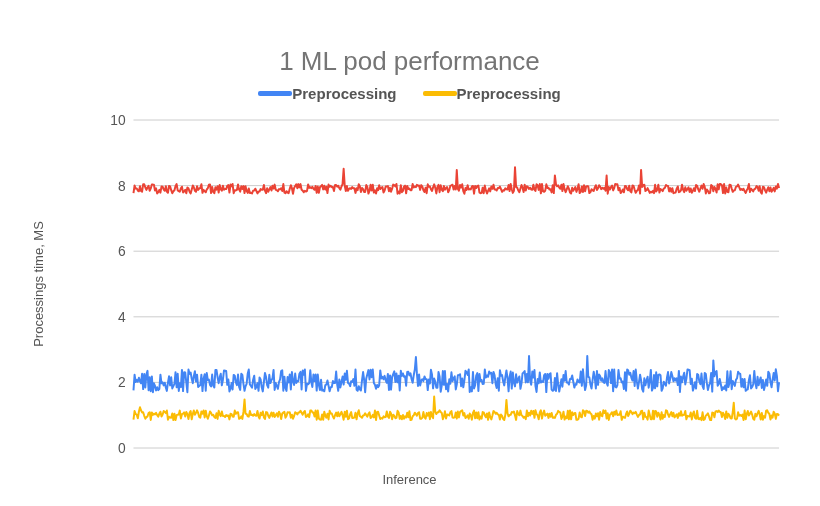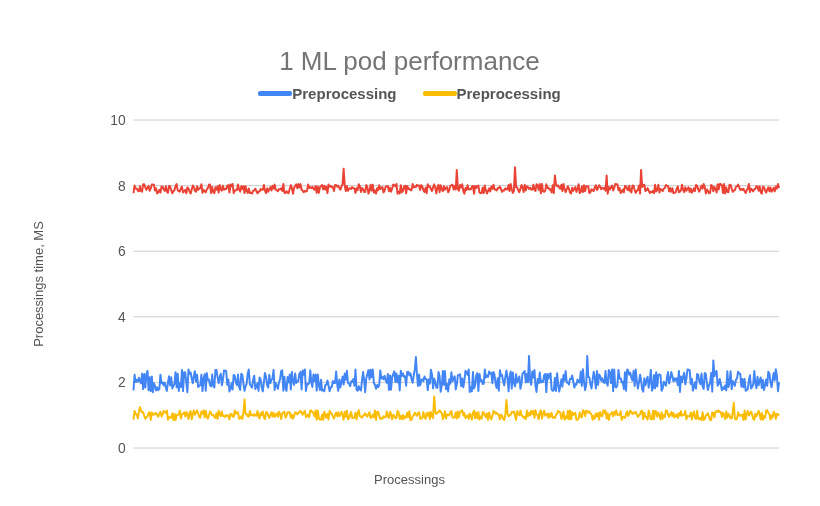--- a/index.html
+++ b/index.html
@@ -109,14 +109,14 @@
         <text class="axis-text" x="32" y="142.20000000000002" text-anchor="end">6</text>
         <line class="gridline" x1="40" x2="694" y1="71.59999999999997" y2="71.59999999999997"></line>
         <text class="axis-text" x="32" y="76.59999999999997" text-anchor="end">8</text>
         <line class="gridline" x1="40" x2="694" y1="6" y2="6"></line>
         <text class="axis-text" x="32" y="11" text-anchor="end">10</text>
         <path class="series" d="M40.0 276.4 L41.1 260.7 L42.2 268.1 L43.3 265.9 L44.4 267.6 L45.5 263.7 L46.6 267.4 L47.6 269.3 L48.7 259.8 L49.8 275.1 L50.9 260.0 L52.0 273.5 L53.1 260.4 L54.2 256.9 L55.3 276.3 L56.4 263.3 L57.5 277.2 L58.6 262.4 L59.7 278.2 L60.7 269.3 L61.8 271.9 L62.9 276.4 L64.0 273.3 L65.1 276.1 L66.2 275.0 L67.3 260.7 L68.4 269.3 L69.5 268.4 L70.6 271.4 L71.7 268.7 L72.8 273.7 L73.8 276.9 L74.9 268.6 L76.0 262.3 L77.1 271.4 L78.2 263.3 L79.3 274.4 L80.4 272.1 L81.5 269.9 L82.6 258.2 L83.7 273.3 L84.8 259.8 L85.9 276.9 L86.9 269.2 L88.0 273.1 L89.1 255.9 L90.2 277.1 L91.3 258.2 L92.4 258.4 L93.5 268.3 L94.6 278.2 L95.7 255.6 L96.8 259.9 L97.9 258.5 L99.0 264.8 L100.1 269.2 L101.1 262.2 L102.2 257.2 L103.3 267.5 L104.4 260.7 L105.5 273.0 L106.6 272.1 L107.7 271.1 L108.8 260.7 L109.9 277.1 L111.0 264.8 L112.1 260.3 L113.2 276.8 L114.2 259.0 L115.3 266.1 L116.4 265.6 L117.5 270.9 L118.6 272.4 L119.7 260.6 L120.8 271.7 L121.9 273.4 L123.0 256.0 L124.1 255.9 L125.2 263.4 L126.3 269.2 L127.3 263.4 L128.4 259.7 L129.5 271.3 L130.6 265.7 L131.7 256.4 L132.8 256.7 L133.9 257.0 L135.0 270.8 L136.1 265.5 L137.2 277.5 L138.3 274.3 L139.4 269.1 L140.4 275.5 L141.5 260.9 L142.6 261.7 L143.7 268.3 L144.8 271.1 L145.9 260.5 L147.0 273.0 L148.1 275.9 L149.2 259.8 L150.3 260.9 L151.4 269.8 L152.5 276.8 L153.5 272.3 L154.6 269.8 L155.7 259.8 L156.8 255.5 L157.9 270.4 L159.0 272.0 L160.1 273.6 L161.2 265.7 L162.3 261.7 L163.4 274.9 L164.5 272.9 L165.6 269.1 L166.7 276.8 L167.7 263.4 L168.8 265.5 L169.9 273.3 L171.0 277.4 L172.1 268.1 L173.2 258.9 L174.3 263.1 L175.4 271.2 L176.5 273.6 L177.6 260.8 L178.7 269.1 L179.8 265.9 L180.8 264.7 L181.9 255.9 L183.0 275.9 L184.1 269.1 L185.2 271.9 L186.3 274.8 L187.4 268.2 L188.5 265.4 L189.6 257.0 L190.7 256.3 L191.8 276.7 L192.9 262.7 L193.9 273.6 L195.0 276.9 L196.1 263.1 L197.2 268.4 L198.3 260.4 L199.4 275.4 L200.5 258.0 L201.6 267.3 L202.7 271.0 L203.8 259.5 L204.9 269.0 L206.0 267.1 L207.0 267.2 L208.1 259.7 L209.2 257.9 L210.3 275.4 L211.4 256.6 L212.5 260.7 L213.6 255.4 L214.7 276.9 L215.8 269.7 L216.9 270.3 L218.0 269.0 L219.1 256.3 L220.2 268.4 L221.2 273.0 L222.3 260.5 L223.4 267.1 L224.5 260.4 L225.6 276.6 L226.7 260.5 L227.8 271.1 L228.9 276.1 L230.0 265.8 L231.1 276.6 L232.2 276.0 L233.3 277.3 L234.3 271.1 L235.4 270.6 L236.5 266.4 L237.6 271.8 L238.7 277.3 L239.8 273.2 L240.9 273.0 L242.0 267.1 L243.1 269.0 L244.2 268.9 L245.3 257.5 L246.4 270.9 L247.4 276.8 L248.5 265.5 L249.6 273.4 L250.7 268.0 L251.8 262.6 L252.9 270.6 L254.0 259.6 L255.1 265.8 L256.2 256.8 L257.3 268.9 L258.4 269.6 L259.5 272.2 L260.5 267.2 L261.6 268.0 L262.7 265.1 L263.8 271.8 L264.9 255.5 L266.0 275.7 L267.1 276.8 L268.2 272.2 L269.3 275.3 L270.4 276.5 L271.5 266.4 L272.6 258.1 L273.6 265.3 L274.7 278.2 L275.8 264.4 L276.9 260.3 L278.0 256.1 L279.1 265.5 L280.2 255.7 L281.3 263.2 L282.4 255.5 L283.5 268.9 L284.6 270.8 L285.7 274.7 L286.8 271.0 L287.8 273.1 L288.9 271.4 L290.0 256.4 L291.1 264.4 L292.2 262.9 L293.3 265.3 L294.4 261.9 L295.5 266.3 L296.6 268.8 L297.7 259.9 L298.8 276.0 L299.9 261.4 L300.9 275.6 L302.0 263.1 L303.1 260.2 L304.2 257.4 L305.3 268.0 L306.4 259.5 L307.5 268.3 L308.6 261.8 L309.7 276.5 L310.8 256.7 L311.9 261.9 L313.0 259.5 L314.0 262.8 L315.1 262.4 L316.2 271.7 L317.3 258.0 L318.4 257.7 L319.5 261.4 L320.6 259.3 L321.7 265.0 L322.8 268.8 L323.9 261.2 L325.0 255.5 L326.1 243.0 L327.1 259.4 L328.2 272.0 L329.3 260.4 L330.4 271.4 L331.5 266.7 L332.6 265.2 L333.7 267.1 L334.8 262.5 L335.9 265.1 L337.0 265.2 L338.1 276.1 L339.2 265.4 L340.3 269.5 L341.3 255.7 L342.4 260.5 L343.5 274.3 L344.6 264.5 L345.7 267.6 L346.8 273.8 L347.9 273.8 L349.0 257.9 L350.1 262.4 L351.2 277.8 L352.3 271.6 L353.4 257.1 L354.4 270.8 L355.5 257.1 L356.6 275.3 L357.7 270.0 L358.8 277.5 L359.9 265.3 L361.0 269.7 L362.1 258.3 L363.2 267.2 L364.3 264.2 L365.4 262.4 L366.5 275.4 L367.5 270.6 L368.6 261.3 L369.7 261.1 L370.8 260.2 L371.9 272.2 L373.0 264.4 L374.1 273.3 L375.2 266.3 L376.3 256.8 L377.4 258.2 L378.5 260.9 L379.6 255.4 L380.6 278.0 L381.7 273.2 L382.8 277.4 L383.9 258.1 L385.0 274.5 L386.1 271.2 L387.2 261.6 L388.3 259.1 L389.4 277.0 L390.5 259.9 L391.6 267.0 L392.7 266.0 L393.7 270.1 L394.8 269.8 L395.9 255.5 L397.0 263.6 L398.1 261.5 L399.2 262.7 L400.3 257.5 L401.4 259.5 L402.5 258.9 L403.6 269.2 L404.7 257.9 L405.8 261.3 L406.9 269.9 L407.9 274.0 L409.0 264.2 L410.1 276.7 L411.2 256.2 L412.3 261.8 L413.4 261.1 L414.5 267.5 L415.6 271.4 L416.7 263.2 L417.8 256.4 L418.9 264.2 L420.0 277.3 L421.0 262.9 L422.1 257.6 L423.2 274.6 L424.3 258.5 L425.4 268.6 L426.5 272.4 L427.6 260.3 L428.7 268.6 L429.8 264.9 L430.9 262.5 L432.0 274.8 L433.1 269.4 L434.1 259.5 L435.2 258.6 L436.3 257.1 L437.4 268.4 L438.5 260.1 L439.6 268.3 L440.7 242.1 L441.8 266.7 L442.9 270.7 L444.0 257.5 L445.1 263.5 L446.2 256.1 L447.2 271.8 L448.3 277.9 L449.4 265.0 L450.5 269.3 L451.6 258.4 L452.7 268.5 L453.8 267.3 L454.9 268.0 L456.0 261.1 L457.1 260.0 L458.2 278.1 L459.3 259.9 L460.4 264.7 L461.4 260.0 L462.5 259.2 L463.6 275.6 L464.7 276.8 L465.8 276.2 L466.9 264.1 L468.0 276.9 L469.1 259.2 L470.2 270.2 L471.3 277.5 L472.4 271.4 L473.5 265.3 L474.5 272.7 L475.6 261.1 L476.7 266.7 L477.8 257.0 L478.9 268.5 L480.0 268.5 L481.1 270.5 L482.2 264.9 L483.3 265.1 L484.4 261.5 L485.5 267.5 L486.6 273.6 L487.6 270.2 L488.7 270.6 L489.8 265.4 L490.9 267.9 L492.0 268.5 L493.1 257.6 L494.2 271.8 L495.3 255.3 L496.4 267.6 L497.5 276.1 L498.6 271.3 L499.7 241.9 L500.7 262.8 L501.8 263.4 L502.9 270.5 L504.0 274.5 L505.1 265.8 L506.2 257.8 L507.3 263.8 L508.4 274.4 L509.5 256.9 L510.6 270.8 L511.7 260.5 L512.8 262.3 L513.8 266.8 L514.9 264.3 L516.0 268.2 L517.1 269.0 L518.2 257.1 L519.3 268.8 L520.4 271.6 L521.5 256.1 L522.6 258.4 L523.7 269.1 L524.8 255.6 L525.9 277.2 L527.0 255.5 L528.0 272.7 L529.1 273.5 L530.2 271.1 L531.3 256.0 L532.4 264.5 L533.5 264.2 L534.6 268.4 L535.7 267.5 L536.8 275.0 L537.9 258.3 L539.0 276.7 L540.1 255.5 L541.1 256.3 L542.2 260.7 L543.3 258.8 L544.4 263.9 L545.5 266.5 L546.6 257.0 L547.7 271.9 L548.8 255.5 L549.9 267.2 L551.0 274.6 L552.1 267.9 L553.2 260.7 L554.2 266.3 L555.3 275.1 L556.4 277.6 L557.5 264.3 L558.6 271.3 L559.7 266.3 L560.8 262.7 L561.9 273.7 L563.0 267.0 L564.1 255.9 L565.2 276.6 L566.3 273.9 L567.3 261.0 L568.4 274.3 L569.5 258.3 L570.6 272.3 L571.7 260.9 L572.8 260.4 L573.9 261.2 L575.0 276.7 L576.1 274.4 L577.2 267.7 L578.3 270.0 L579.4 271.7 L580.5 263.3 L581.5 258.1 L582.6 269.5 L583.7 265.1 L584.8 258.1 L585.9 262.0 L587.0 267.3 L588.1 264.3 L589.2 266.5 L590.3 264.3 L591.4 271.1 L592.5 256.9 L593.6 277.9 L594.6 262.6 L595.7 268.3 L596.8 262.5 L597.9 258.8 L599.0 270.4 L600.1 264.9 L601.2 255.5 L602.3 255.8 L603.4 256.2 L604.5 269.9 L605.6 264.7 L606.7 276.6 L607.7 273.4 L608.8 268.2 L609.9 274.6 L611.0 260.0 L612.1 260.8 L613.2 267.4 L614.3 270.2 L615.4 259.6 L616.5 272.1 L617.6 275.0 L618.7 258.9 L619.8 260.0 L620.8 268.9 L621.9 275.9 L623.0 271.4 L624.1 269.0 L625.2 258.9 L626.3 277.6 L627.4 246.4 L628.5 262.2 L629.6 258.3 L630.7 257.0 L631.8 271.7 L632.9 269.9 L633.9 264.9 L635.0 270.2 L636.1 276.2 L637.2 273.3 L638.3 275.0 L639.4 271.6 L640.5 276.5 L641.6 257.2 L642.7 273.1 L643.8 268.6 L644.9 257.2 L646.0 275.2 L647.1 267.0 L648.1 269.1 L649.2 271.9 L650.3 265.9 L651.4 264.3 L652.5 257.7 L653.6 259.5 L654.7 260.0 L655.8 272.7 L656.9 265.0 L658.0 273.3 L659.1 265.1 L660.2 276.8 L661.2 275.7 L662.3 275.3 L663.4 266.1 L664.5 261.3 L665.6 274.5 L666.7 273.0 L667.8 270.4 L668.9 256.9 L670.0 269.0 L671.1 274.2 L672.2 262.8 L673.3 271.2 L674.3 267.0 L675.4 263.4 L676.5 273.9 L677.6 266.0 L678.7 275.9 L679.8 271.3 L680.9 265.5 L682.0 271.8 L683.1 257.7 L684.2 259.7 L685.3 268.1 L686.4 273.3 L687.4 265.9 L688.5 259.1 L689.6 266.4 L690.7 255.3 L691.8 262.1 L692.9 277.2 L694.0 268.2 " stroke="#4285F4"></path>
         <path class="series" d="M40.0 79.2 L41.1 71.6 L42.2 74.6 L43.3 74.4 L44.4 76.6 L45.5 77.3 L46.6 72.2 L47.6 77.0 L48.7 77.7 L49.8 70.3 L50.9 70.2 L52.0 73.5 L53.1 75.9 L54.2 73.5 L55.3 71.9 L56.4 76.8 L57.5 74.4 L58.6 70.4 L59.7 70.6 L60.7 70.7 L61.8 76.6 L62.9 74.4 L64.0 79.5 L65.1 78.1 L66.2 75.9 L67.3 78.6 L68.4 72.4 L69.5 72.7 L70.6 75.5 L71.7 76.7 L72.8 72.2 L73.8 77.5 L74.9 78.8 L76.0 71.9 L77.1 72.4 L78.2 76.2 L79.3 79.2 L80.4 77.3 L81.5 76.2 L82.6 71.9 L83.7 70.1 L84.8 76.4 L85.9 77.1 L86.9 77.8 L88.0 74.4 L89.1 72.7 L90.2 78.4 L91.3 77.5 L92.4 75.9 L93.5 79.2 L94.6 73.5 L95.7 74.3 L96.8 77.7 L97.9 79.4 L99.0 75.5 L100.1 71.5 L101.1 73.3 L102.2 76.8 L103.3 77.8 L104.4 72.3 L105.5 75.9 L106.6 74.5 L107.7 74.0 L108.8 70.2 L109.9 78.8 L111.0 75.9 L112.1 77.1 L113.2 78.3 L114.2 75.5 L115.3 74.3 L116.4 70.7 L117.5 70.4 L118.6 79.1 L119.7 73.1 L120.8 77.8 L121.9 79.2 L123.0 73.3 L124.1 75.6 L125.2 72.2 L126.3 78.6 L127.3 71.1 L128.4 75.1 L129.5 76.7 L130.6 71.8 L131.7 75.8 L132.8 75.0 L133.9 75.1 L135.0 71.8 L136.1 71.1 L137.2 78.6 L138.3 70.5 L139.4 72.3 L140.4 70.0 L141.5 79.2 L142.6 76.2 L143.7 76.4 L144.8 75.8 L145.9 70.4 L147.0 75.6 L148.1 77.6 L149.2 72.2 L150.3 75.0 L151.4 72.1 L152.5 79.1 L153.5 72.2 L154.6 76.7 L155.7 78.9 L156.8 74.5 L157.9 79.1 L159.0 78.8 L160.1 79.4 L161.2 76.7 L162.3 76.5 L163.4 74.7 L164.5 77.0 L165.6 79.4 L166.7 77.6 L167.7 77.6 L168.8 75.0 L169.9 75.8 L171.0 75.8 L172.1 70.9 L173.2 76.7 L174.3 79.2 L175.4 74.3 L176.5 77.7 L177.6 75.4 L178.7 73.1 L179.8 76.5 L180.8 71.8 L181.9 74.5 L183.0 70.6 L184.1 75.8 L185.2 76.1 L186.3 77.2 L187.4 75.1 L188.5 75.4 L189.6 74.2 L190.7 77.0 L191.8 70.1 L192.9 78.7 L193.9 79.2 L195.0 77.2 L196.1 78.5 L197.2 79.1 L198.3 74.7 L199.4 71.2 L200.5 74.2 L201.6 79.8 L202.7 73.9 L203.8 72.1 L204.9 70.3 L206.0 74.3 L207.0 70.1 L208.1 73.4 L209.2 70.1 L210.3 75.8 L211.4 76.6 L212.5 78.3 L213.6 76.7 L214.7 77.6 L215.8 76.9 L216.9 70.4 L218.0 73.9 L219.1 73.2 L220.2 74.2 L221.2 72.8 L222.3 74.7 L223.4 75.8 L224.5 72.0 L225.6 78.8 L226.7 72.6 L227.8 78.7 L228.9 73.3 L230.0 72.1 L231.1 70.9 L232.2 75.4 L233.3 71.8 L234.3 75.5 L235.4 72.8 L236.5 79.0 L237.6 70.6 L238.7 72.8 L239.8 71.8 L240.9 73.2 L242.0 73.0 L243.1 77.0 L244.2 71.1 L245.3 71.0 L246.4 72.6 L247.4 71.7 L248.5 74.1 L249.6 75.7 L250.7 72.5 L251.8 70.1 L252.9 54.8 L254.0 71.7 L255.1 77.1 L256.2 72.1 L257.3 76.9 L258.4 74.8 L259.5 74.2 L260.5 75.0 L261.6 73.1 L262.7 74.2 L263.8 74.2 L264.9 78.9 L266.0 74.3 L267.1 76.1 L268.2 70.2 L269.3 72.2 L270.4 78.1 L271.5 73.9 L272.6 75.2 L273.6 77.9 L274.7 77.9 L275.8 71.1 L276.9 73.0 L278.0 79.6 L279.1 76.9 L280.2 70.8 L281.3 76.6 L282.4 70.7 L283.5 78.6 L284.6 76.3 L285.7 79.5 L286.8 74.3 L287.8 76.2 L288.9 71.2 L290.0 75.1 L291.1 73.8 L292.2 73.0 L293.3 78.6 L294.4 76.5 L295.5 72.6 L296.6 72.4 L297.7 72.1 L298.8 77.2 L299.9 73.9 L300.9 77.7 L302.0 74.7 L303.1 70.6 L304.2 71.2 L305.3 72.4 L306.4 70.0 L307.5 79.7 L308.6 77.6 L309.7 79.4 L310.8 71.2 L311.9 78.2 L313.0 76.8 L314.0 72.7 L315.1 71.6 L316.2 79.3 L317.3 71.9 L318.4 75.0 L319.5 74.6 L320.6 76.3 L321.7 76.2 L322.8 70.0 L323.9 73.5 L325.0 72.6 L326.1 73.1 L327.1 70.9 L328.2 71.7 L329.3 71.5 L330.4 75.9 L331.5 71.1 L332.6 72.5 L333.7 76.2 L334.8 78.0 L335.9 73.8 L337.0 79.2 L338.1 70.3 L339.2 72.8 L340.3 72.5 L341.3 75.2 L342.4 76.9 L343.5 73.4 L344.6 70.4 L345.7 73.8 L346.8 79.4 L347.9 73.2 L349.0 70.9 L350.1 78.2 L351.2 71.3 L352.3 75.7 L353.4 77.3 L354.4 72.1 L355.5 75.7 L356.6 74.1 L357.7 73.1 L358.8 78.3 L359.9 76.0 L361.0 71.8 L362.1 71.4 L363.2 70.7 L364.3 75.6 L365.4 72.0 L366.5 75.5 L367.5 56.1 L368.6 74.9 L369.7 76.6 L370.8 70.9 L371.9 73.5 L373.0 70.3 L374.1 77.0 L375.2 79.7 L376.3 74.1 L377.4 76.0 L378.5 71.3 L379.6 75.6 L380.6 75.1 L381.7 75.4 L382.8 72.5 L383.9 72.0 L385.0 79.7 L386.1 71.9 L387.2 74.0 L388.3 72.0 L389.4 71.6 L390.5 78.7 L391.6 79.2 L392.7 78.9 L393.7 73.7 L394.8 79.2 L395.9 71.6 L397.0 76.4 L398.1 79.5 L399.2 76.9 L400.3 74.3 L401.4 77.4 L402.5 72.4 L403.6 74.8 L404.7 70.7 L405.8 75.6 L406.9 75.6 L407.9 76.5 L409.0 74.1 L410.1 74.2 L411.2 72.6 L412.3 75.2 L413.4 77.8 L414.5 76.3 L415.6 76.5 L416.7 74.3 L417.8 75.3 L418.9 75.6 L420.0 71.0 L421.0 77.0 L422.1 70.0 L423.2 75.2 L424.3 78.9 L425.4 76.8 L426.5 53.2 L427.6 73.2 L428.7 73.5 L429.8 76.5 L430.9 78.2 L432.0 74.5 L433.1 71.0 L434.1 73.6 L435.2 78.1 L436.3 70.7 L437.4 76.6 L438.5 72.2 L439.6 73.0 L440.7 74.9 L441.8 73.8 L442.9 75.5 L444.0 75.8 L445.1 70.7 L446.2 75.7 L447.2 77.0 L448.3 70.3 L449.4 71.3 L450.5 75.9 L451.6 70.1 L452.7 79.3 L453.8 70.0 L454.9 77.4 L456.0 77.8 L457.1 76.7 L458.2 70.3 L459.3 73.9 L460.4 73.8 L461.4 75.6 L462.5 75.2 L463.6 78.4 L464.7 71.2 L465.8 79.1 L466.9 61.4 L468.0 70.4 L469.1 72.3 L470.2 71.4 L471.3 73.6 L472.4 74.8 L473.5 70.7 L474.5 77.1 L475.6 70.0 L476.7 75.1 L477.8 78.2 L478.9 75.4 L480.0 72.3 L481.1 74.7 L482.2 78.5 L483.3 79.5 L484.4 73.8 L485.5 76.8 L486.6 74.7 L487.6 73.1 L488.7 77.9 L489.8 75.0 L490.9 70.2 L492.0 79.1 L493.1 77.9 L494.2 72.4 L495.3 78.1 L496.4 71.2 L497.5 77.3 L498.6 72.4 L499.7 72.1 L500.7 72.5 L501.8 79.1 L502.9 78.2 L504.0 75.3 L505.1 76.3 L506.2 77.0 L507.3 73.4 L508.4 71.2 L509.5 76.1 L510.6 74.2 L511.7 71.2 L512.8 72.9 L513.8 75.1 L514.9 73.8 L516.0 74.8 L517.1 73.8 L518.2 76.7 L519.3 61.6 L520.4 79.7 L521.5 73.1 L522.6 75.5 L523.7 73.1 L524.8 71.5 L525.9 76.4 L527.0 74.1 L528.0 70.1 L529.1 70.2 L530.2 70.3 L531.3 76.2 L532.4 74.0 L533.5 79.1 L534.6 77.7 L535.7 75.5 L536.8 78.3 L537.9 72.0 L539.0 72.3 L540.1 75.1 L541.1 76.3 L542.2 71.8 L543.3 77.2 L544.4 78.4 L545.5 71.5 L546.6 72.0 L547.7 75.8 L548.8 78.8 L549.9 76.9 L551.0 75.8 L552.1 71.5 L553.2 79.5 L554.2 55.9 L555.3 72.9 L556.4 71.2 L557.5 70.7 L558.6 77.0 L559.7 76.2 L560.8 74.1 L561.9 76.4 L563.0 78.9 L564.1 77.7 L565.2 78.4 L566.3 76.9 L567.3 79.1 L568.4 70.8 L569.5 77.6 L570.6 75.7 L571.7 70.8 L572.8 78.5 L573.9 75.0 L575.0 75.9 L576.1 77.1 L577.2 74.5 L578.3 73.8 L579.4 71.0 L580.5 71.8 L581.5 72.0 L582.6 77.4 L583.7 74.1 L584.8 77.7 L585.9 74.2 L587.0 79.2 L588.1 78.7 L589.2 78.5 L590.3 74.6 L591.4 72.5 L592.5 78.2 L593.6 77.6 L594.6 76.4 L595.7 70.7 L596.8 75.8 L597.9 78.1 L599.0 73.2 L600.1 76.8 L601.2 75.0 L602.3 73.4 L603.4 77.9 L604.5 74.5 L605.6 78.8 L606.7 76.8 L607.7 74.3 L608.8 77.0 L609.9 71.0 L611.0 71.8 L612.1 75.4 L613.2 77.7 L614.3 74.5 L615.4 71.6 L616.5 74.7 L617.6 70.0 L618.7 72.9 L619.8 79.4 L620.8 75.5 L621.9 76.8 L623.0 79.3 L624.1 78.8 L625.2 71.1 L626.3 72.0 L627.4 77.3 L628.5 73.0 L629.6 74.8 L630.7 78.5 L631.8 70.2 L632.9 75.4 L633.9 70.1 L635.0 70.1 L636.1 71.2 L637.2 79.1 L638.3 70.1 L639.4 79.5 L640.5 73.6 L641.6 77.8 L642.7 78.2 L643.8 70.7 L644.9 70.9 L646.0 74.6 L647.1 77.8 L648.1 76.4 L649.2 76.2 L650.3 72.9 L651.4 72.4 L652.5 70.6 L653.6 73.1 L654.7 75.9 L655.8 75.0 L656.9 76.0 L658.0 74.8 L659.1 77.2 L660.2 79.0 L661.2 76.3 L662.3 74.6 L663.4 70.0 L664.5 78.0 L665.6 74.7 L666.7 75.9 L667.8 77.4 L668.9 75.1 L670.0 74.7 L671.1 72.1 L672.2 73.1 L673.3 76.7 L674.3 72.2 L675.4 78.1 L676.5 79.7 L677.6 72.8 L678.7 73.1 L679.8 76.4 L680.9 78.6 L682.0 75.6 L683.1 73.2 L684.2 77.2 L685.3 73.5 L686.4 77.7 L687.4 75.9 L688.5 73.9 L689.6 77.4 L690.7 72.5 L691.8 74.6 L692.9 70.0 L694.0 74.1 " stroke="#EA4335"></path>
         <path class="series" d="M40.0 305.7 L41.1 297.1 L42.2 300.1 L43.3 300.6 L44.4 304.3 L45.5 297.5 L46.6 293.3 L47.6 296.3 L48.7 298.4 L49.8 298.3 L50.9 301.8 L52.0 304.7 L53.1 303.1 L54.2 302.5 L55.3 299.0 L56.4 298.2 L57.5 305.9 L58.6 298.4 L59.7 300.9 L60.7 299.7 L61.8 300.4 L62.9 298.9 L64.0 301.1 L65.1 302.6 L66.2 299.6 L67.3 297.7 L68.4 302.6 L69.5 300.5 L70.6 297.0 L71.7 297.9 L72.8 299.1 L73.8 296.5 L74.9 305.7 L76.0 302.8 L77.1 303.6 L78.2 303.8 L79.3 299.4 L80.4 306.0 L81.5 299.7 L82.6 306.0 L83.7 301.2 L84.8 300.7 L85.9 300.5 L86.9 296.6 L88.0 304.4 L89.1 300.2 L90.2 299.6 L91.3 298.4 L92.4 302.5 L93.5 297.9 L94.6 300.1 L95.7 305.0 L96.8 298.8 L97.9 297.0 L99.0 305.3 L100.1 299.9 L101.1 296.5 L102.2 300.8 L103.3 298.8 L104.4 296.3 L105.5 299.0 L106.6 302.9 L107.7 303.7 L108.8 297.4 L109.9 299.7 L111.0 296.5 L112.1 303.4 L113.2 296.7 L114.2 301.8 L115.3 304.7 L116.4 301.4 L117.5 297.5 L118.6 298.8 L119.7 301.3 L120.8 300.8 L121.9 303.0 L123.0 303.9 L124.1 299.3 L125.2 304.9 L126.3 296.8 L127.3 300.5 L128.4 302.1 L129.5 297.4 L130.6 302.0 L131.7 301.9 L132.8 303.0 L133.9 301.1 L135.0 302.0 L136.1 301.5 L137.2 305.4 L138.3 299.8 L139.4 300.2 L140.4 302.5 L141.5 302.7 L142.6 296.6 L143.7 299.8 L144.8 298.5 L145.9 298.2 L147.0 304.8 L148.1 304.2 L149.2 302.4 L150.3 304.9 L151.4 297.9 L152.5 285.4 L153.5 299.8 L154.6 299.9 L155.7 302.2 L156.8 302.6 L157.9 297.1 L159.0 301.1 L160.1 300.7 L161.2 301.8 L162.3 300.1 L163.4 301.5 L164.5 301.8 L165.6 296.9 L166.7 302.5 L167.7 304.5 L168.8 298.8 L169.9 301.2 L171.0 297.5 L172.1 303.4 L173.2 305.0 L174.3 298.1 L175.4 298.4 L176.5 301.7 L177.6 303.9 L178.7 300.9 L179.8 298.5 L180.8 302.5 L181.9 298.7 L183.0 303.0 L184.1 301.2 L185.2 299.2 L186.3 302.7 L187.4 297.8 L188.5 299.9 L189.6 305.1 L190.7 299.4 L191.8 298.4 L192.9 297.9 L193.9 303.7 L195.0 301.9 L196.1 298.2 L197.2 298.4 L198.3 298.3 L199.4 303.7 L200.5 300.7 L201.6 304.7 L202.7 302.0 L203.8 298.2 L204.9 299.1 L206.0 300.5 L207.0 298.4 L208.1 298.5 L209.2 296.8 L210.3 298.8 L211.4 300.7 L212.5 298.1 L213.6 297.0 L214.7 303.0 L215.8 302.2 L216.9 300.3 L218.0 303.1 L219.1 296.6 L220.2 296.4 L221.2 298.4 L222.3 298.6 L223.4 302.6 L224.5 296.5 L225.6 305.7 L226.7 296.6 L227.8 304.5 L228.9 305.6 L230.0 305.7 L231.1 300.5 L232.2 305.8 L233.3 297.7 L234.3 301.6 L235.4 303.7 L236.5 299.7 L237.6 305.4 L238.7 296.8 L239.8 299.5 L240.9 299.5 L242.0 302.5 L243.1 304.5 L244.2 301.2 L245.3 298.6 L246.4 302.2 L247.4 298.2 L248.5 302.2 L249.6 300.2 L250.7 297.9 L251.8 301.1 L252.9 305.7 L254.0 297.8 L255.1 302.7 L256.2 296.7 L257.3 305.2 L258.4 304.5 L259.5 300.2 L260.5 298.1 L261.6 304.0 L262.7 303.9 L263.8 303.5 L264.9 298.8 L266.0 305.3 L267.1 299.3 L268.2 296.3 L269.3 302.1 L270.4 302.7 L271.5 303.8 L272.6 301.5 L273.6 301.3 L274.7 299.3 L275.8 301.1 L276.9 302.6 L278.0 299.8 L279.1 298.4 L280.2 304.1 L281.3 303.0 L282.4 300.9 L283.5 303.4 L284.6 296.6 L285.7 306.0 L286.8 297.9 L287.8 297.8 L288.9 301.5 L290.0 305.0 L291.1 304.1 L292.2 304.6 L293.3 302.4 L294.4 303.2 L295.5 303.0 L296.6 297.5 L297.7 302.5 L298.8 304.0 L299.9 297.8 L300.9 299.6 L302.0 305.2 L303.1 300.8 L304.2 301.8 L305.3 304.2 L306.4 303.9 L307.5 296.8 L308.6 298.5 L309.7 304.8 L310.8 301.9 L311.9 305.3 L313.0 301.0 L314.0 304.7 L315.1 302.4 L316.2 303.6 L317.3 298.7 L318.4 303.3 L319.5 297.3 L320.6 306.0 L321.7 305.8 L322.8 302.3 L323.9 301.3 L325.0 298.7 L326.1 300.1 L327.1 301.7 L328.2 299.1 L329.3 298.2 L330.4 304.7 L331.5 304.7 L332.6 303.8 L333.7 298.1 L334.8 303.1 L335.9 304.7 L337.0 299.1 L338.1 301.7 L339.2 298.5 L340.3 305.2 L341.3 298.0 L342.4 302.3 L343.5 304.1 L344.6 282.6 L345.7 297.9 L346.8 300.0 L347.9 298.2 L349.0 298.3 L350.1 296.3 L351.2 297.9 L352.3 298.9 L353.4 305.2 L354.4 302.7 L355.5 297.3 L356.6 304.4 L357.7 300.4 L358.8 300.8 L359.9 301.4 L361.0 298.3 L362.1 297.1 L363.2 303.5 L364.3 303.7 L365.4 303.4 L366.5 298.5 L367.5 304.5 L368.6 297.6 L369.7 303.4 L370.8 298.0 L371.9 297.0 L373.0 296.3 L374.1 301.6 L375.2 299.1 L376.3 304.1 L377.4 303.0 L378.5 301.3 L379.6 304.8 L380.6 299.6 L381.7 301.3 L382.8 305.7 L383.9 298.9 L385.0 296.6 L386.1 304.3 L387.2 298.4 L388.3 304.3 L389.4 298.2 L390.5 305.5 L391.6 302.5 L392.7 304.6 L393.7 298.1 L394.8 298.4 L395.9 301.4 L397.0 303.1 L398.1 299.4 L399.2 305.8 L400.3 298.5 L401.4 303.0 L402.5 305.4 L403.6 301.5 L404.7 297.1 L405.8 297.9 L406.9 299.8 L407.9 298.7 L409.0 300.4 L410.1 300.7 L411.2 305.5 L412.3 300.6 L413.4 301.9 L414.5 305.0 L415.6 306.0 L416.7 300.8 L417.8 285.9 L418.9 299.4 L420.0 302.3 L421.0 300.9 L422.1 300.8 L423.2 298.1 L424.3 298.4 L425.4 297.6 L426.5 301.4 L427.6 305.9 L428.7 297.0 L429.8 300.1 L430.9 301.3 L432.0 296.6 L433.1 301.4 L434.1 301.9 L435.2 303.7 L436.3 302.9 L437.4 305.1 L438.5 296.4 L439.6 302.2 L440.7 298.7 L441.8 301.5 L442.9 296.7 L444.0 299.9 L445.1 297.0 L446.2 303.8 L447.2 296.3 L448.3 300.1 L449.4 301.2 L450.5 305.3 L451.6 298.5 L452.7 296.3 L453.8 304.6 L454.9 299.5 L456.0 296.6 L457.1 301.7 L458.2 300.7 L459.3 299.6 L460.4 303.9 L461.4 299.7 L462.5 302.7 L463.6 298.9 L464.7 303.8 L465.8 303.6 L466.9 303.9 L468.0 300.8 L469.1 299.8 L470.2 296.9 L471.3 297.9 L472.4 298.6 L473.5 304.9 L474.5 302.6 L475.6 297.7 L476.7 305.6 L477.8 302.6 L478.9 304.3 L480.0 296.7 L481.1 305.3 L482.2 296.4 L483.3 305.3 L484.4 298.3 L485.5 301.0 L486.6 299.3 L487.6 299.0 L488.7 305.8 L489.8 305.8 L490.9 304.7 L492.0 298.5 L493.1 302.6 L494.2 303.3 L495.3 296.3 L496.4 297.3 L497.5 302.1 L498.6 296.8 L499.7 297.0 L500.7 298.6 L501.8 297.5 L502.9 299.4 L504.0 300.2 L505.1 305.8 L506.2 302.0 L507.3 304.6 L508.4 299.5 L509.5 302.3 L510.6 299.2 L511.7 305.7 L512.8 298.0 L513.8 301.5 L514.9 302.3 L516.0 296.3 L517.1 299.0 L518.2 296.6 L519.3 304.6 L520.4 299.3 L521.5 305.9 L522.6 300.9 L523.7 299.7 L524.8 298.2 L525.9 302.3 L527.0 297.8 L528.0 300.6 L529.1 296.5 L530.2 301.1 L531.3 300.6 L532.4 300.7 L533.5 297.2 L534.6 305.8 L535.7 302.7 L536.8 303.4 L537.9 303.9 L539.0 300.0 L540.1 297.5 L541.1 302.1 L542.2 299.9 L543.3 296.7 L544.4 298.1 L545.5 300.1 L546.6 298.5 L547.7 299.2 L548.8 297.9 L549.9 300.6 L551.0 302.9 L552.1 301.0 L553.2 300.4 L554.2 297.1 L555.3 296.8 L556.4 305.3 L557.5 298.8 L558.6 302.7 L559.7 303.1 L560.8 305.6 L561.9 296.5 L563.0 301.0 L564.1 305.3 L565.2 305.2 L566.3 296.7 L567.3 305.2 L568.4 297.0 L569.5 297.5 L570.6 302.8 L571.7 298.8 L572.8 301.0 L573.9 305.5 L575.0 298.3 L576.1 304.7 L577.2 301.1 L578.3 302.9 L579.4 296.3 L580.5 296.9 L581.5 300.4 L582.6 302.9 L583.7 300.2 L584.8 298.1 L585.9 302.3 L587.0 298.9 L588.1 303.4 L589.2 301.9 L590.3 300.2 L591.4 303.9 L592.5 299.2 L593.6 301.7 L594.6 297.3 L595.7 301.7 L596.8 300.9 L597.9 300.7 L599.0 297.0 L600.1 305.3 L601.2 301.9 L602.3 302.3 L603.4 302.5 L604.5 298.4 L605.6 305.4 L606.7 299.9 L607.7 297.5 L608.8 303.8 L609.9 304.9 L611.0 296.8 L612.1 304.8 L613.2 305.2 L614.3 303.7 L615.4 306.1 L616.5 298.3 L617.6 305.9 L618.7 305.1 L619.8 301.5 L620.8 300.9 L621.9 299.3 L623.0 302.4 L624.1 306.0 L625.2 306.1 L626.3 298.6 L627.4 299.0 L628.5 303.2 L629.6 297.4 L630.7 297.1 L631.8 298.1 L632.9 296.5 L633.9 297.8 L635.0 298.1 L636.1 303.1 L637.2 298.8 L638.3 300.8 L639.4 305.0 L640.5 297.5 L641.6 303.7 L642.7 299.8 L643.8 301.3 L644.9 304.3 L646.0 304.6 L647.1 298.0 L648.1 288.7 L649.2 304.5 L650.3 305.4 L651.4 304.7 L652.5 298.2 L653.6 301.7 L654.7 301.0 L655.8 302.0 L656.9 300.6 L658.0 306.1 L659.1 296.6 L660.2 305.2 L661.2 300.1 L662.3 297.0 L663.4 301.5 L664.5 299.8 L665.6 297.6 L666.7 300.6 L667.8 304.7 L668.9 305.8 L670.0 299.8 L671.1 302.3 L672.2 299.4 L673.3 296.8 L674.3 300.2 L675.4 305.6 L676.5 298.9 L677.6 305.7 L678.7 302.1 L679.8 303.7 L680.9 296.6 L682.0 296.3 L683.1 298.8 L684.2 300.0 L685.3 305.5 L686.4 301.5 L687.4 303.6 L688.5 297.7 L689.6 299.5 L690.7 304.9 L691.8 299.9 L692.9 300.2 L694.0 301.6 " stroke="#FBBC04"></path>
       </svg>
   </div>
-  <div class="xlabel">Processings</div>
+  <div class="xlabel">Inference</div>
 </div>
 
 </body></html>

